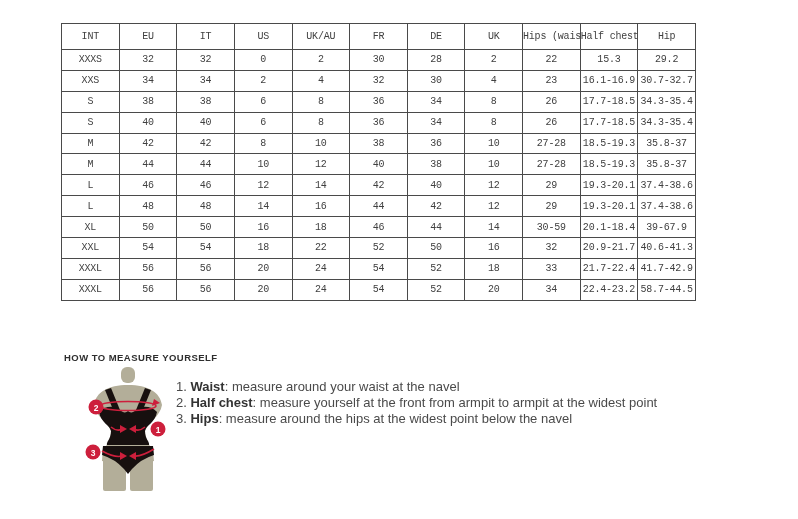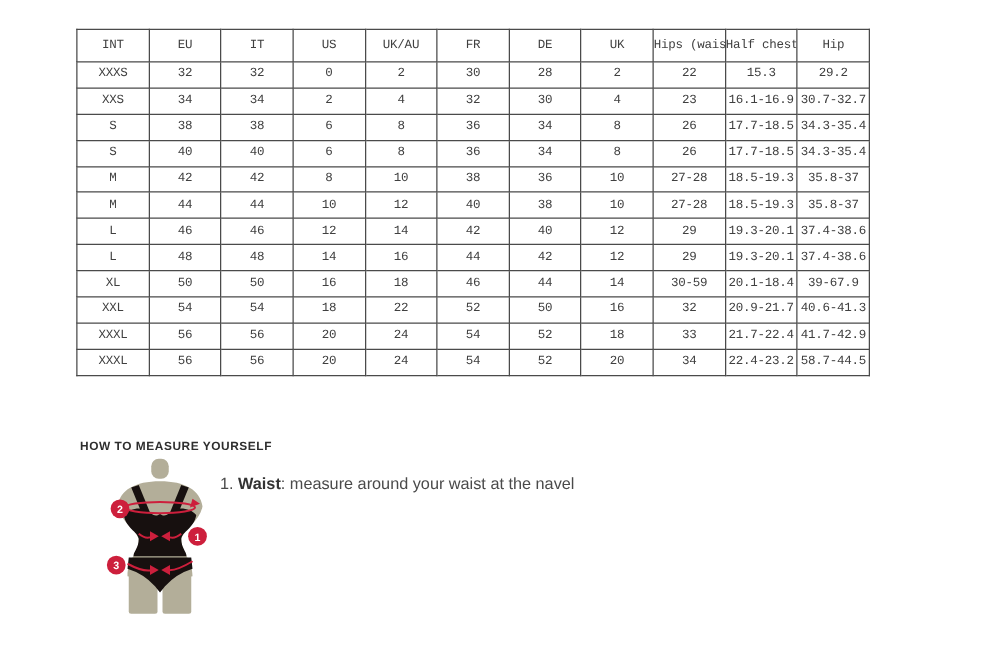--- a/index.html
+++ b/index.html
@@ -218,20 +218,22 @@
           <td>22.4-23.2</td>
           <td>58.7-44.5</td>
         </tr>
       </tbody>
   </table>
 
   <div class="measure-title">HOW TO MEASURE YOURSELF</div>
 
   <div class="measure-list">
       <div class="measure-item"><span>1. </span><span class="m-label">Waist</span><span>: measure around your waist at the navel</span></div>
+      <div class="measure-item"><span>2. </span><span class="m-label">Half chest</span><span>: measure yourself at the front from armpit to armpit at the widest point</span></div>
+      <div class="measure-item"><span>3. </span><span class="m-label">Hips</span><span>: measure around the hips at the widest point below the navel</span></div>
     </div>
 
   <div class="figure-wrap">
     <svg viewBox="0 0 120 135" xmlns="http://www.w3.org/2000/svg">
 
       <rect x="51" y="2" width="14" height="16" rx="6" fill="var(--mannequin)"></rect>
 
       <path fill="var(--mannequin)" d="M 24 40
                C 26 27, 38 20, 58 20
                C 78 20, 90 27, 92 40

